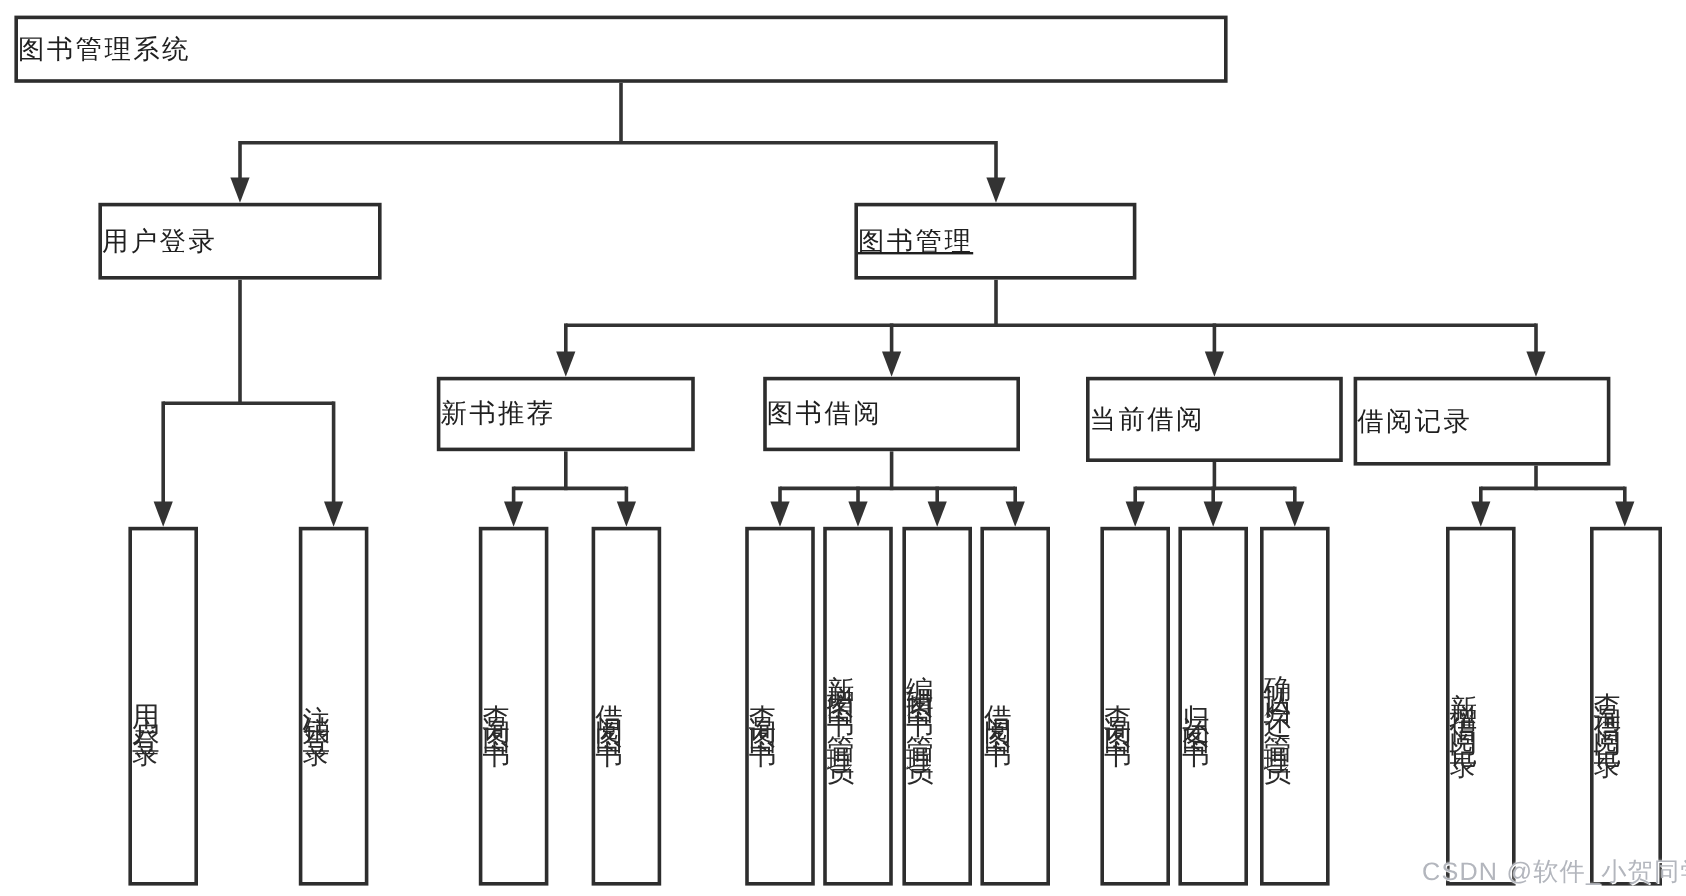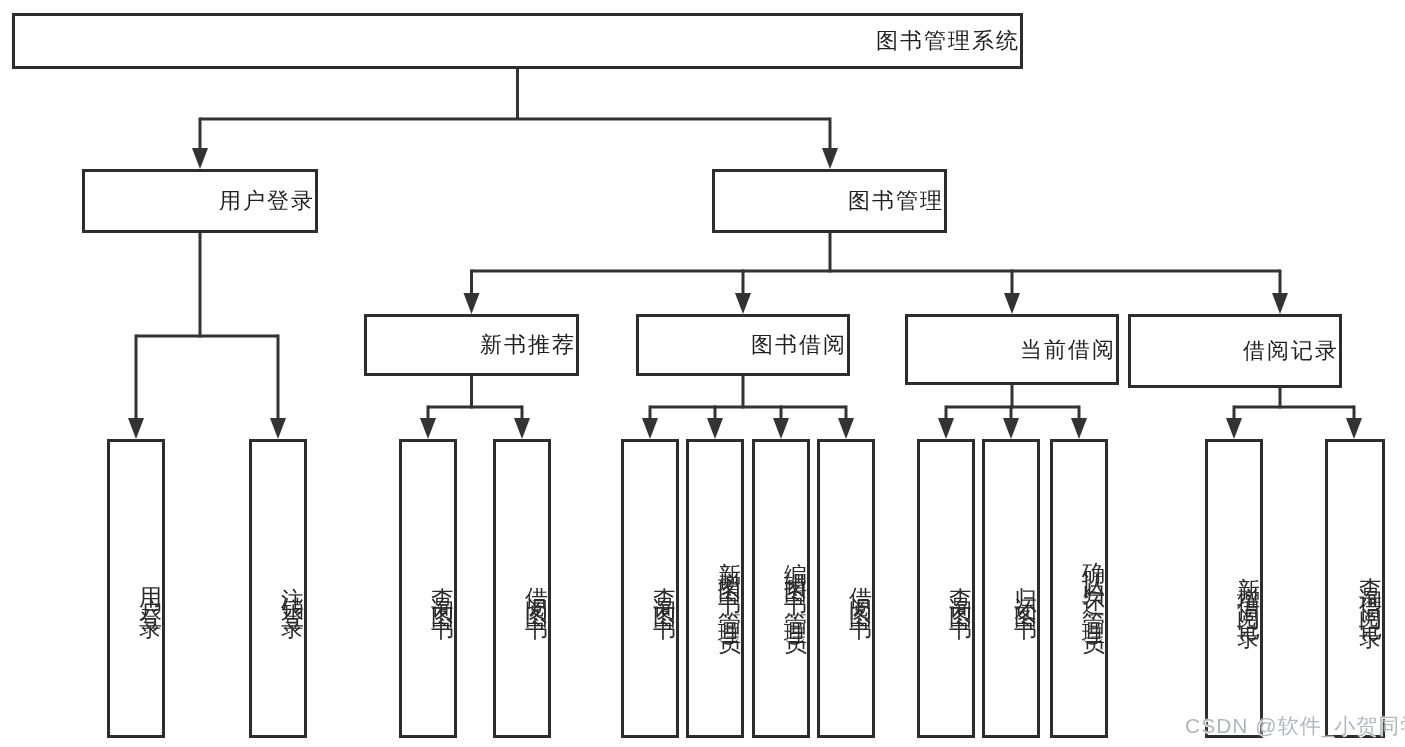--- a/index.html
+++ b/index.html
@@ -18,21 +18,21 @@
     width: 1405px;
     height: 747px;
     pointer-events: none;
   }
   .node {
     position: absolute;
     background: #ffffff;
     border: 3px solid #2d2d2d;
     display: flex;
     align-items: center;
-    justify-content: flex-end;
+    justify-content: flex-start;
     color: #1f1f1f;
   }
   .hlabel {
     font-size: 22px;
     letter-spacing: 2px;
     white-space: nowrap;
   }
   .leaf span {
     writing-mode: vertical-rl;
     text-orientation: mixed;
@@ -130,21 +130,21 @@
     </g>
   </svg>
 
   <div class="node" style="left:12px; top:13px; width:1011px; height:56px;">
     <span class="hlabel">图书管理系统</span>
   </div>
 
   <div class="node" style="left:82px; top:169px; width:236px; height:64px;">
     <span class="hlabel">用户登录</span>
   </div>
-  <div class="node" style="left:712px; top:169px; width:235px; height:64px;">
+  <div class="node" style="left:712px; top:169px; width:235px; height:64px;text-decoration:underline;">
     <span class="hlabel">图书管理</span>
   </div>
 
   <div class="node" style="left:636px; top:314px; width:214px; height:62px;">
     <span class="hlabel">图书借阅</span>
   </div>
   <div class="node" style="left:364px; top:314px; width:215px; height:62px;">
     <span class="hlabel">新书推荐</span>
   </div>
   <div class="node" style="left:905px; top:314px; width:214px; height:71px;">

